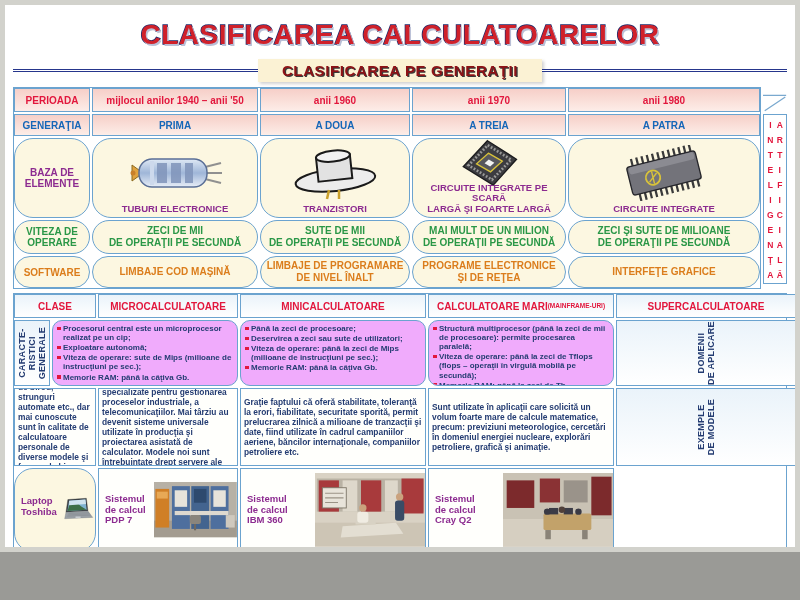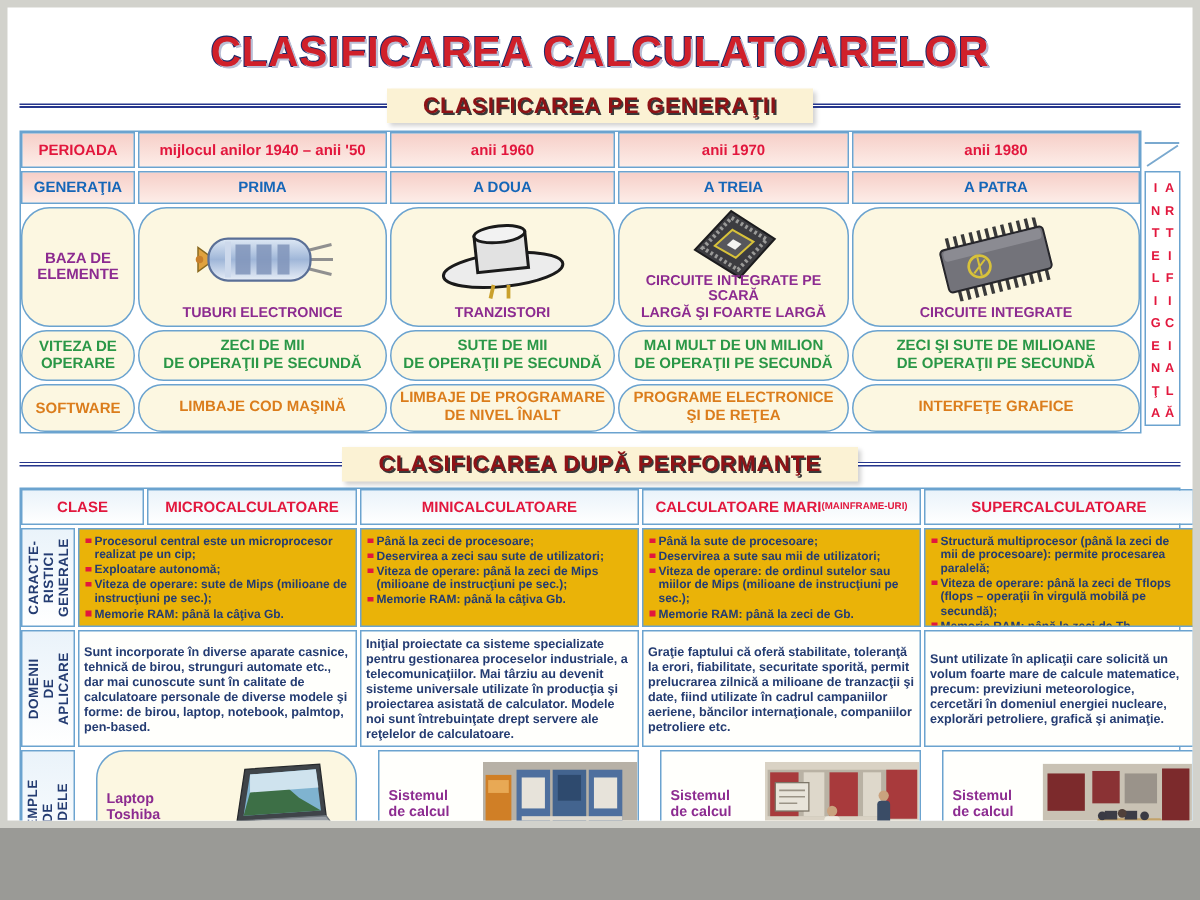--- a/index.html
+++ b/index.html
@@ -18,21 +18,21 @@
 
   
   .gen-row{display:flex;margin:5px 8px 0 8px;align-items:center;}
   .gen-table{display:grid;grid-template-columns:76px 166px 150px 154px 192px;
              grid-template-rows:24px 22px 80px 34px 32px;gap:2px;background:#ffffff;
              border:1px solid #6ba3cf;}
   .cell{border:1px solid #6ba3cf;box-sizing:border-box;display:flex;align-items:center;
         justify-content:center;text-align:center;overflow:hidden;}
   .pink{background:linear-gradient(#f6cfc8,#fdedе8);background:linear-gradient(#f6cfc8,#fdede8);}
   .cream{background:#fcf7e1;border-radius:19px;}
-  .ltblue{background:#eab308;}
+  .ltblue{background:#f0abfc;border-radius:10px;}
   .white{background:#fffffc;}
   .hdr{background:linear-gradient(#eaf3fa,#ffffff);}
   .red{color:#e2173d}.blue{color:#1566b8}.purple{color:#8c2b90}
   .green{color:#2a9747}.orange{color:#db7d1c}
   .f10{font-size:10px}.f9{font-size:10px;line-height:1.2}
   .pre{white-space:pre-line;}
   .baza-cell{flex-direction:column;justify-content:space-between;padding:4px 2px 3px 2px;}
   .baza-cap{font-size:9.5px;line-height:1.1;}
   .icon-box{flex:1;display:flex;align-items:center;justify-content:center;min-height:0;}
 
@@ -54,21 +54,21 @@
   .vcell{background:linear-gradient(#eaf3fa,#ffffff);}
   .vtext{transform:rotate(-90deg);white-space:pre-line;font-size:9px;line-height:1.12;
          color:#243c72;text-align:center;letter-spacing:.3px;}
   ul.char{list-style:none;margin:0;padding:3px 3px 0 3px;text-align:left;font-size:8px;
           line-height:1.14;color:#243c72;width:100%;align-self:flex-start;}
   ul.char li{position:relative;padding-left:7px;margin-bottom:1px;}
   ul.char li::before{content:"";position:absolute;left:1px;top:2.5px;width:3.5px;height:3.5px;background:#e2173d;}
   .char-cell{align-items:flex-start;}
   .dom-cell{align-items:center;}
   .dom-cell p{margin:0;padding:3px 3px;font-size:8.4px;line-height:1.2;color:#243c72;text-align:left;}
-  .ex-cell{display:flex;padding:0;margin-left:12px;}
+  .ex-cell{display:flex;padding:0;}
   .ex-cap{flex:0 0 40%;display:flex;align-items:center;padding-left:6px;font-size:9.5px;
           line-height:1.15;color:#8c2b90;text-align:left;box-sizing:border-box;}
   .ex-cap.bottom{align-items:flex-end;padding-bottom:6px;}
   .ex-photo{flex:1;display:flex;overflow:hidden;}
   .ex-photo svg{width:100%;height:100%;}
 </style>
 </head>
 <body>
 
 <div class="frame">
@@ -215,25 +215,20 @@
 I
 C
 I
 A
 L
 Ă</div>
       </div>
     </div>
   </div>
 
-  <div class="banner-row" style="margin-top:8px;">
-    <div class="bline"></div>
-    <div class="banner">CLASIFICAREA DUPĂ PERFORMANŢE</div>
-    <div class="bline"></div>
-  </div>
 
   <div class="perf-table">
 
     <div class="cell hdr red hcell span2">CLASE</div>
     <div class="cell hdr red hcell">MICROCALCULATOARE</div>
     <div class="cell hdr red hcell">MINICALCULATOARE</div>
     <div class="cell hdr red hcell hdr-col">
       <span>CALCULATOARE MARI</span>
       <span class="mari-note">(MAINFRAME-URI)</span>
     </div>
@@ -251,28 +246,20 @@
         <li>Viteza de operare: sute de Mips (milioane de instrucţiuni pe sec.);</li>
         <li>Memorie RAM: până la câţiva Gb.</li>
       </ul>
     </div>
     <div class="cell ltblue char-cell">
       <ul class="char">
         <li>Până la zeci de procesoare;</li>
         <li>Deservirea a zeci sau sute de utilizatori;</li>
         <li>Viteza de operare: până la zeci de Mips (milioane de instrucţiuni pe sec.);</li>
         <li>Memorie RAM: până la câţiva Gb.</li>
-      </ul>
-    </div>
-    <div class="cell ltblue char-cell">
-      <ul class="char">
-        <li>Până la sute de procesoare;</li>
-        <li>Deservirea a sute sau mii de utilizatori;</li>
-        <li>Viteza de operare: de ordinul sutelor sau miilor de Mips (milioane de instrucţiuni pe sec.);</li>
-        <li>Memorie RAM: până la zeci de Gb.</li>
       </ul>
     </div>
     <div class="cell ltblue char-cell">
       <ul class="char">
         <li>Structură multiprocesor (până la zeci de mii de procesoare): permite procesarea paralelă;</li>
         <li>Viteza de operare: până la zeci de Tflops (flops – operaţii în virgulă mobilă pe secundă);</li>
         <li>Memorie RAM: până la zeci de Tb.</li>
       </ul>
     </div>
 

